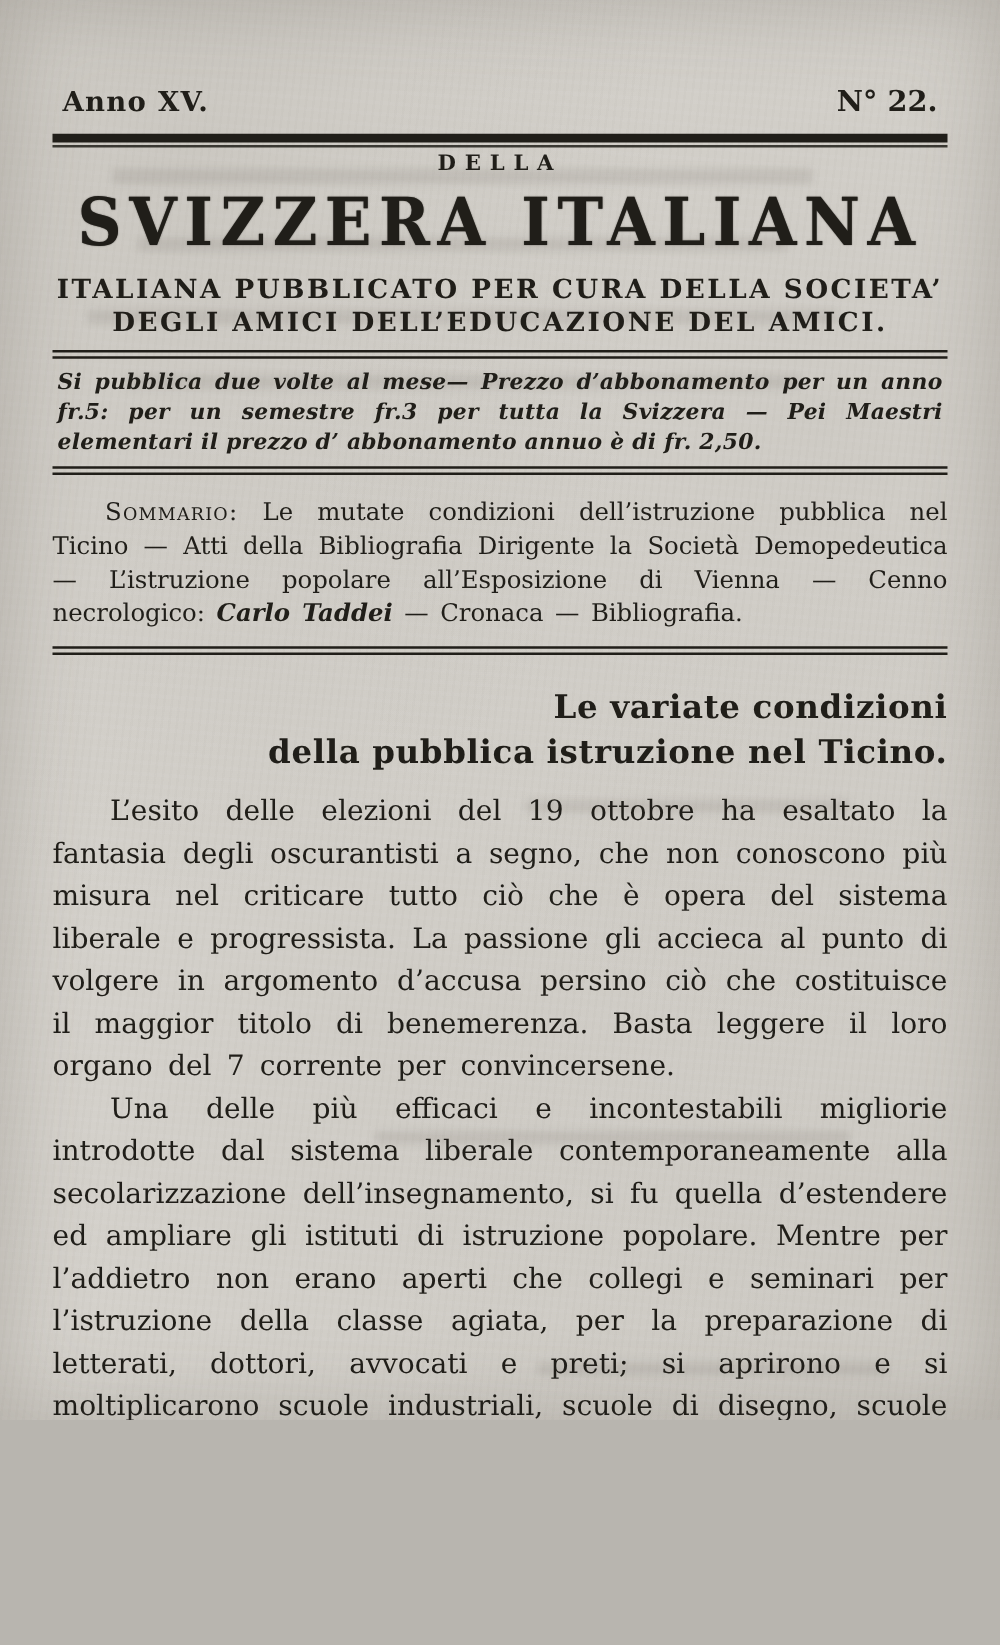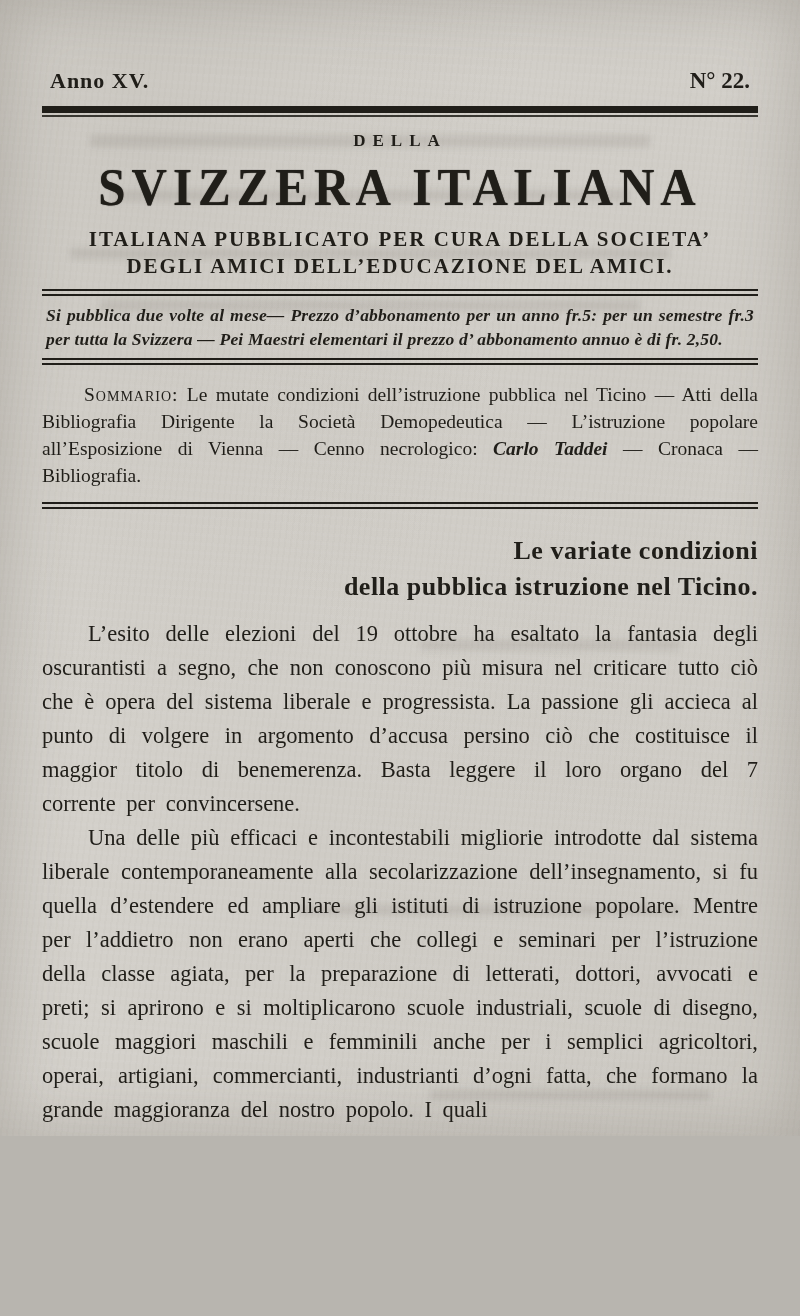--- a/index.html
+++ b/index.html
@@ -20,21 +20,20 @@
     background-image:
       radial-gradient(ellipse at 18% 12%, rgba(110,104,92,.10), transparent 42%),
       radial-gradient(ellipse at 82% 30%, rgba(110,104,92,.07), transparent 45%),
       radial-gradient(ellipse at 40% 75%, rgba(110,104,92,.06), transparent 50%),
       radial-gradient(ellipse at 90% 90%, rgba(110,104,92,.09), transparent 40%),
       repeating-linear-gradient(97deg, rgba(95,90,80,.025) 0 2px, transparent 2px 6px),
       repeating-linear-gradient(4deg, rgba(255,255,255,.03) 0 3px, transparent 3px 9px);
     box-shadow:inset 0 0 70px rgba(85,80,68,.28);
     color:var(--ink);
     overflow:hidden;
-    font-family:Liberation Serif, serif;
   }
   
   .ghost{position:absolute;left:0;top:0;width:100%;height:100%;pointer-events:none;}
   .ghost div{
     position:absolute;
     background:rgba(108,102,90,.14);
     filter:blur(3px);
     border-radius:3px;
   }
   .content{position:relative;padding:0 42px;}
@@ -73,21 +72,21 @@
     letter-spacing:4px;
     transform:scaleY(1.52);
     white-space:nowrap;
     text-shadow:0 0 1px rgba(32,30,25,.9), 1px 1px 0 rgba(32,30,25,.35);
   }
   .della{
     text-align:center;
     font-weight:bold;
     font-size:17px;
     letter-spacing:7px;
-    margin-top:14px;
+    margin-top:3px;
   }
   .subtitle{
     text-align:center;
     font-weight:bold;
     font-size:49px;
     letter-spacing:6px;
     margin-top:8px;
     transform:scaleY(1.08);
     text-shadow:0 0 1px rgba(32,30,25,.8);
     white-space:nowrap;

